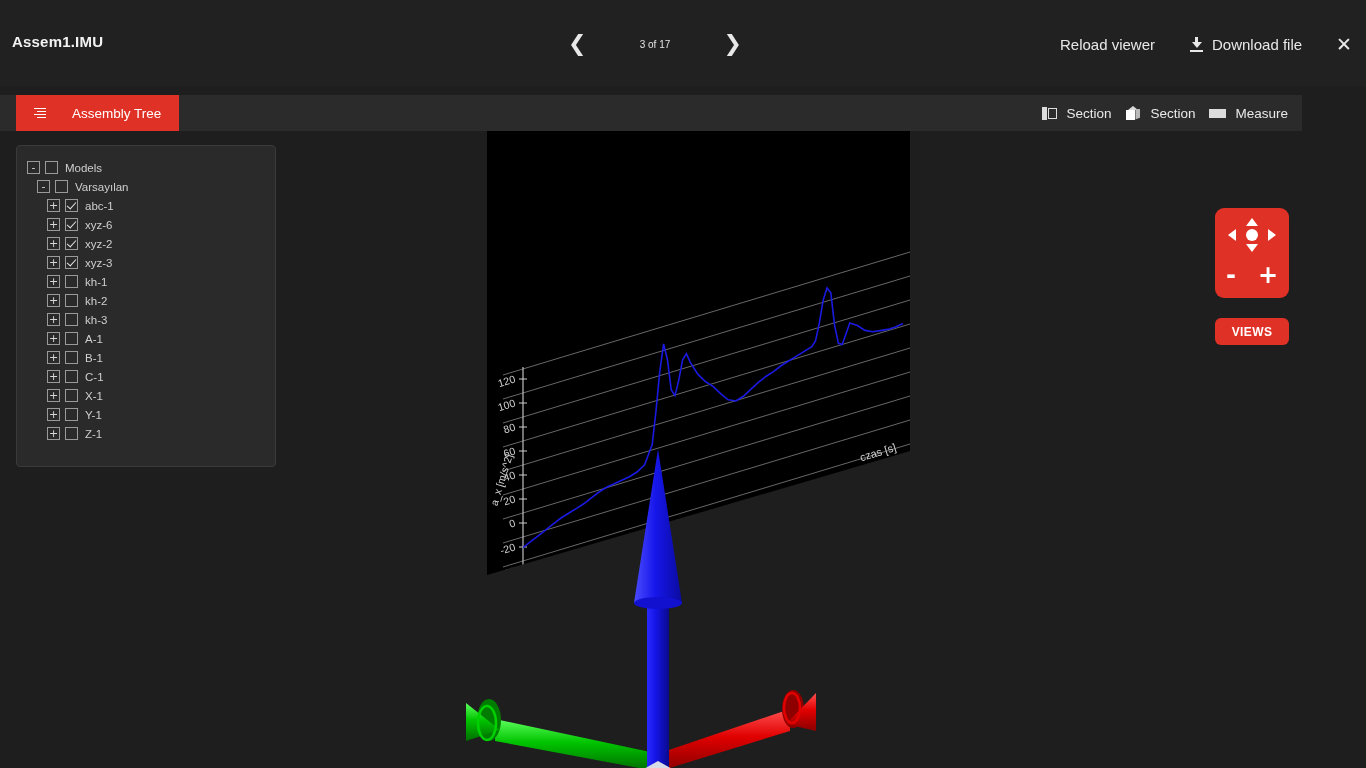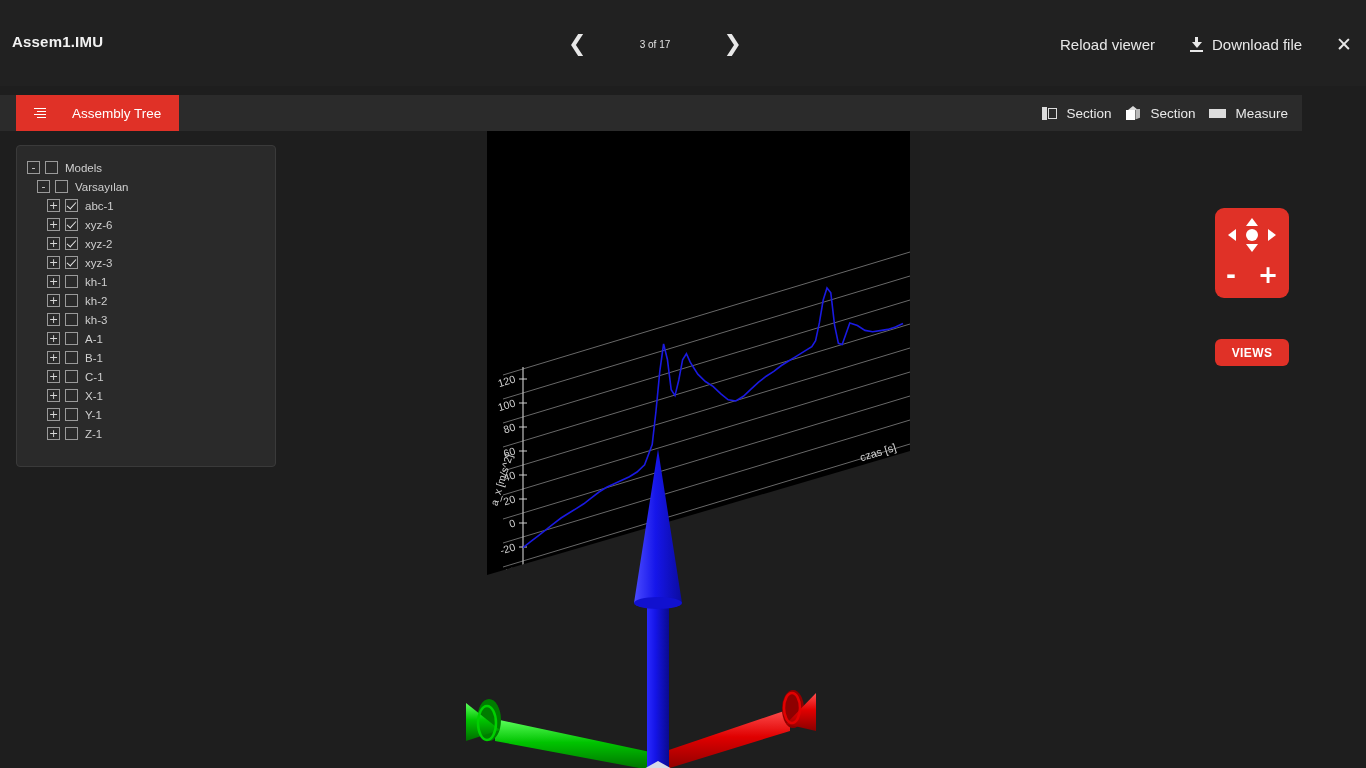--- a/index.html
+++ b/index.html
@@ -112,21 +112,21 @@
   .dpad .ar { position: absolute; width: 0; height: 0; }
   .dpad .up   { left: 18px; top: 0;   border-left: 6px solid transparent; border-right: 6px solid transparent; border-bottom: 8px solid #fff; }
   .dpad .down { left: 18px; bottom: 0;border-left: 6px solid transparent; border-right: 6px solid transparent; border-top: 8px solid #fff; }
   .dpad .left { left: 0; top: 11px;   border-top: 6px solid transparent; border-bottom: 6px solid transparent; border-right: 8px solid #fff; }
   .dpad .right{ right: 0; top: 11px;  border-top: 6px solid transparent; border-bottom: 6px solid transparent; border-left: 8px solid #fff; }
   .zoomrow { position: absolute; left: 0; top: 52px; width: 74px; height: 30px; display: flex; align-items: center; justify-content: space-around; }
   .zoomrow span { color: #fff; font-size: 24px; font-weight: bold; line-height: 1; cursor: pointer; font-family: "DejaVu Sans", sans-serif; }
   .views-btn {
     position: absolute; left: 1215px; top: 318px; width: 74px; height: 27px;
     background: #e03127; border-radius: 6px; color: #fff; font-size: 12px; font-weight: bold;
-    display: flex; align-items: center; justify-content: center; cursor: pointer; letter-spacing: .4px; margin-top: 21px;
+    display: flex; align-items: center; justify-content: center; cursor: pointer; letter-spacing: .4px;
   }
 </style>
 </head>
 <body>
 
 <div id="app">
 
   <div class="topbar">
     <div class="doc-title">Assem1.IMU</div>
 

